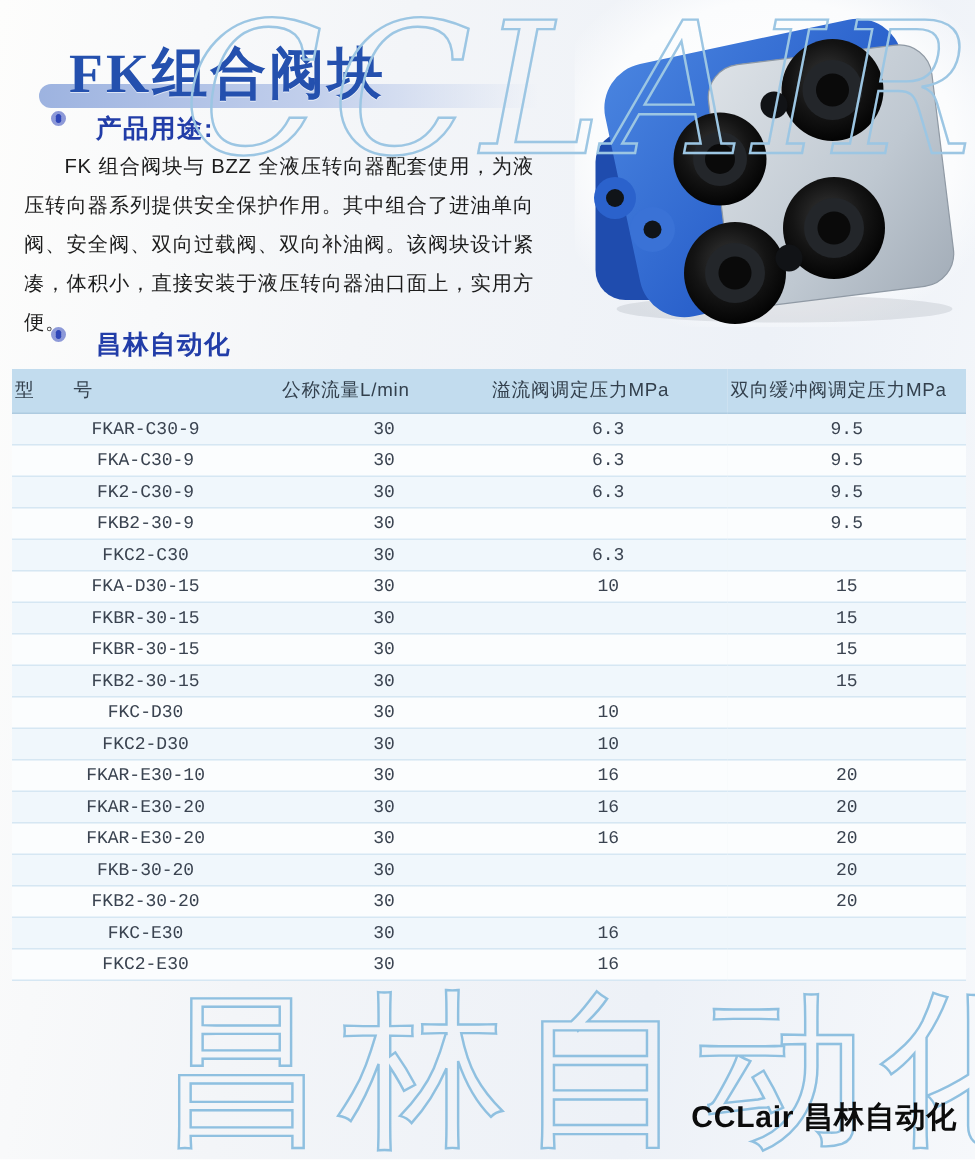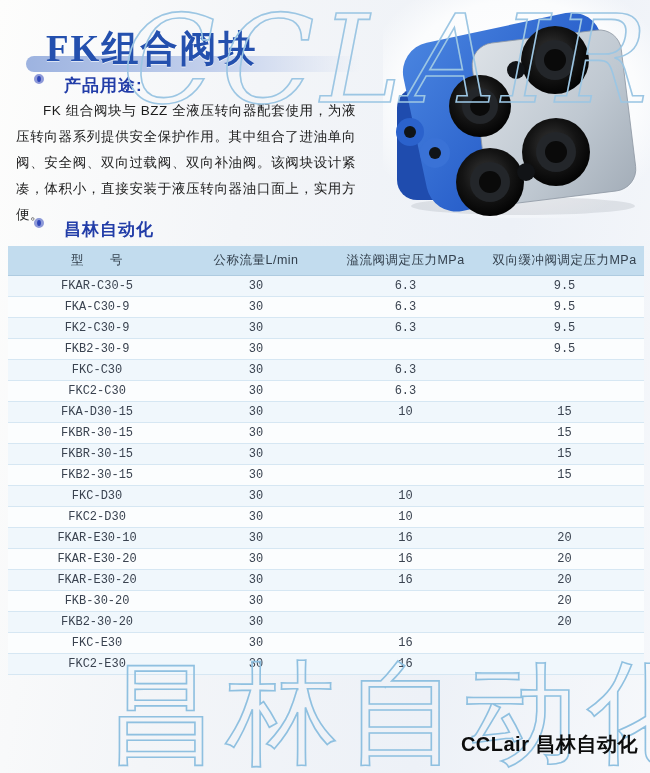--- a/index.html
+++ b/index.html
@@ -46,21 +46,21 @@
   table.params{
     position:absolute;top:246px;left:8px;width:636px;
     border-collapse:collapse;table-layout:fixed;
   }
   table.params col.c1{width:28%;}
   table.params col.c2{width:22%;}
   table.params col.c3{width:25%;}
   table.params col.c4{width:25%;}
   table.params th{
     background:#c2dcee;color:#33404d;font-weight:normal;
-    font-size:12.5px;padding:6px 2px;text-align:center;letter-spacing:.5px;
+    font-size:12.5px;padding:6px 2px;text-align:left;letter-spacing:.5px;
     border-bottom:1px solid #aecbe0;
   }
   table.params td{
     font-family:"Liberation Mono","DejaVu Sans Mono",monospace;
     font-size:12px;color:#3a4350;text-align:center;
     padding:3px 2px;height:21px;line-height:14px;
     border-bottom:1px solid #d6e7f3;
   }
   table.params tr:nth-child(odd) td{background:#f0f7fc;}
   table.params tr:nth-child(even) td{background:#fbfdfe;}
@@ -163,21 +163,21 @@
     <thead>
         <tr>
           <th>型　　号</th>
           <th>公称流量L/min</th>
           <th>溢流阀调定压力MPa</th>
           <th>双向缓冲阀调定压力MPa</th>
         </tr>
       </thead>
     <tbody>
         <tr>
-          <td>FKAR-C30-5</td>
+          <td>FKAR-C30-9</td>
           <td>30</td>
           <td>6.3</td>
           <td>9.5</td>
         </tr>
         <tr>
           <td>FKA-C30-9</td>
           <td>30</td>
           <td>6.3</td>
           <td>9.5</td>
         </tr>
@@ -185,26 +185,20 @@
           <td>FK2-C30-9</td>
           <td>30</td>
           <td>6.3</td>
           <td>9.5</td>
         </tr>
         <tr>
           <td>FKB2-30-9</td>
           <td>30</td>
           <td></td>
           <td>9.5</td>
-        </tr>
-        <tr>
-          <td>FKC-C30</td>
-          <td>30</td>
-          <td>6.3</td>
-          <td></td>
         </tr>
         <tr>
           <td>FKC2-C30</td>
           <td>30</td>
           <td>6.3</td>
           <td></td>
         </tr>
         <tr>
           <td>FKA-D30-15</td>
           <td>30</td>

